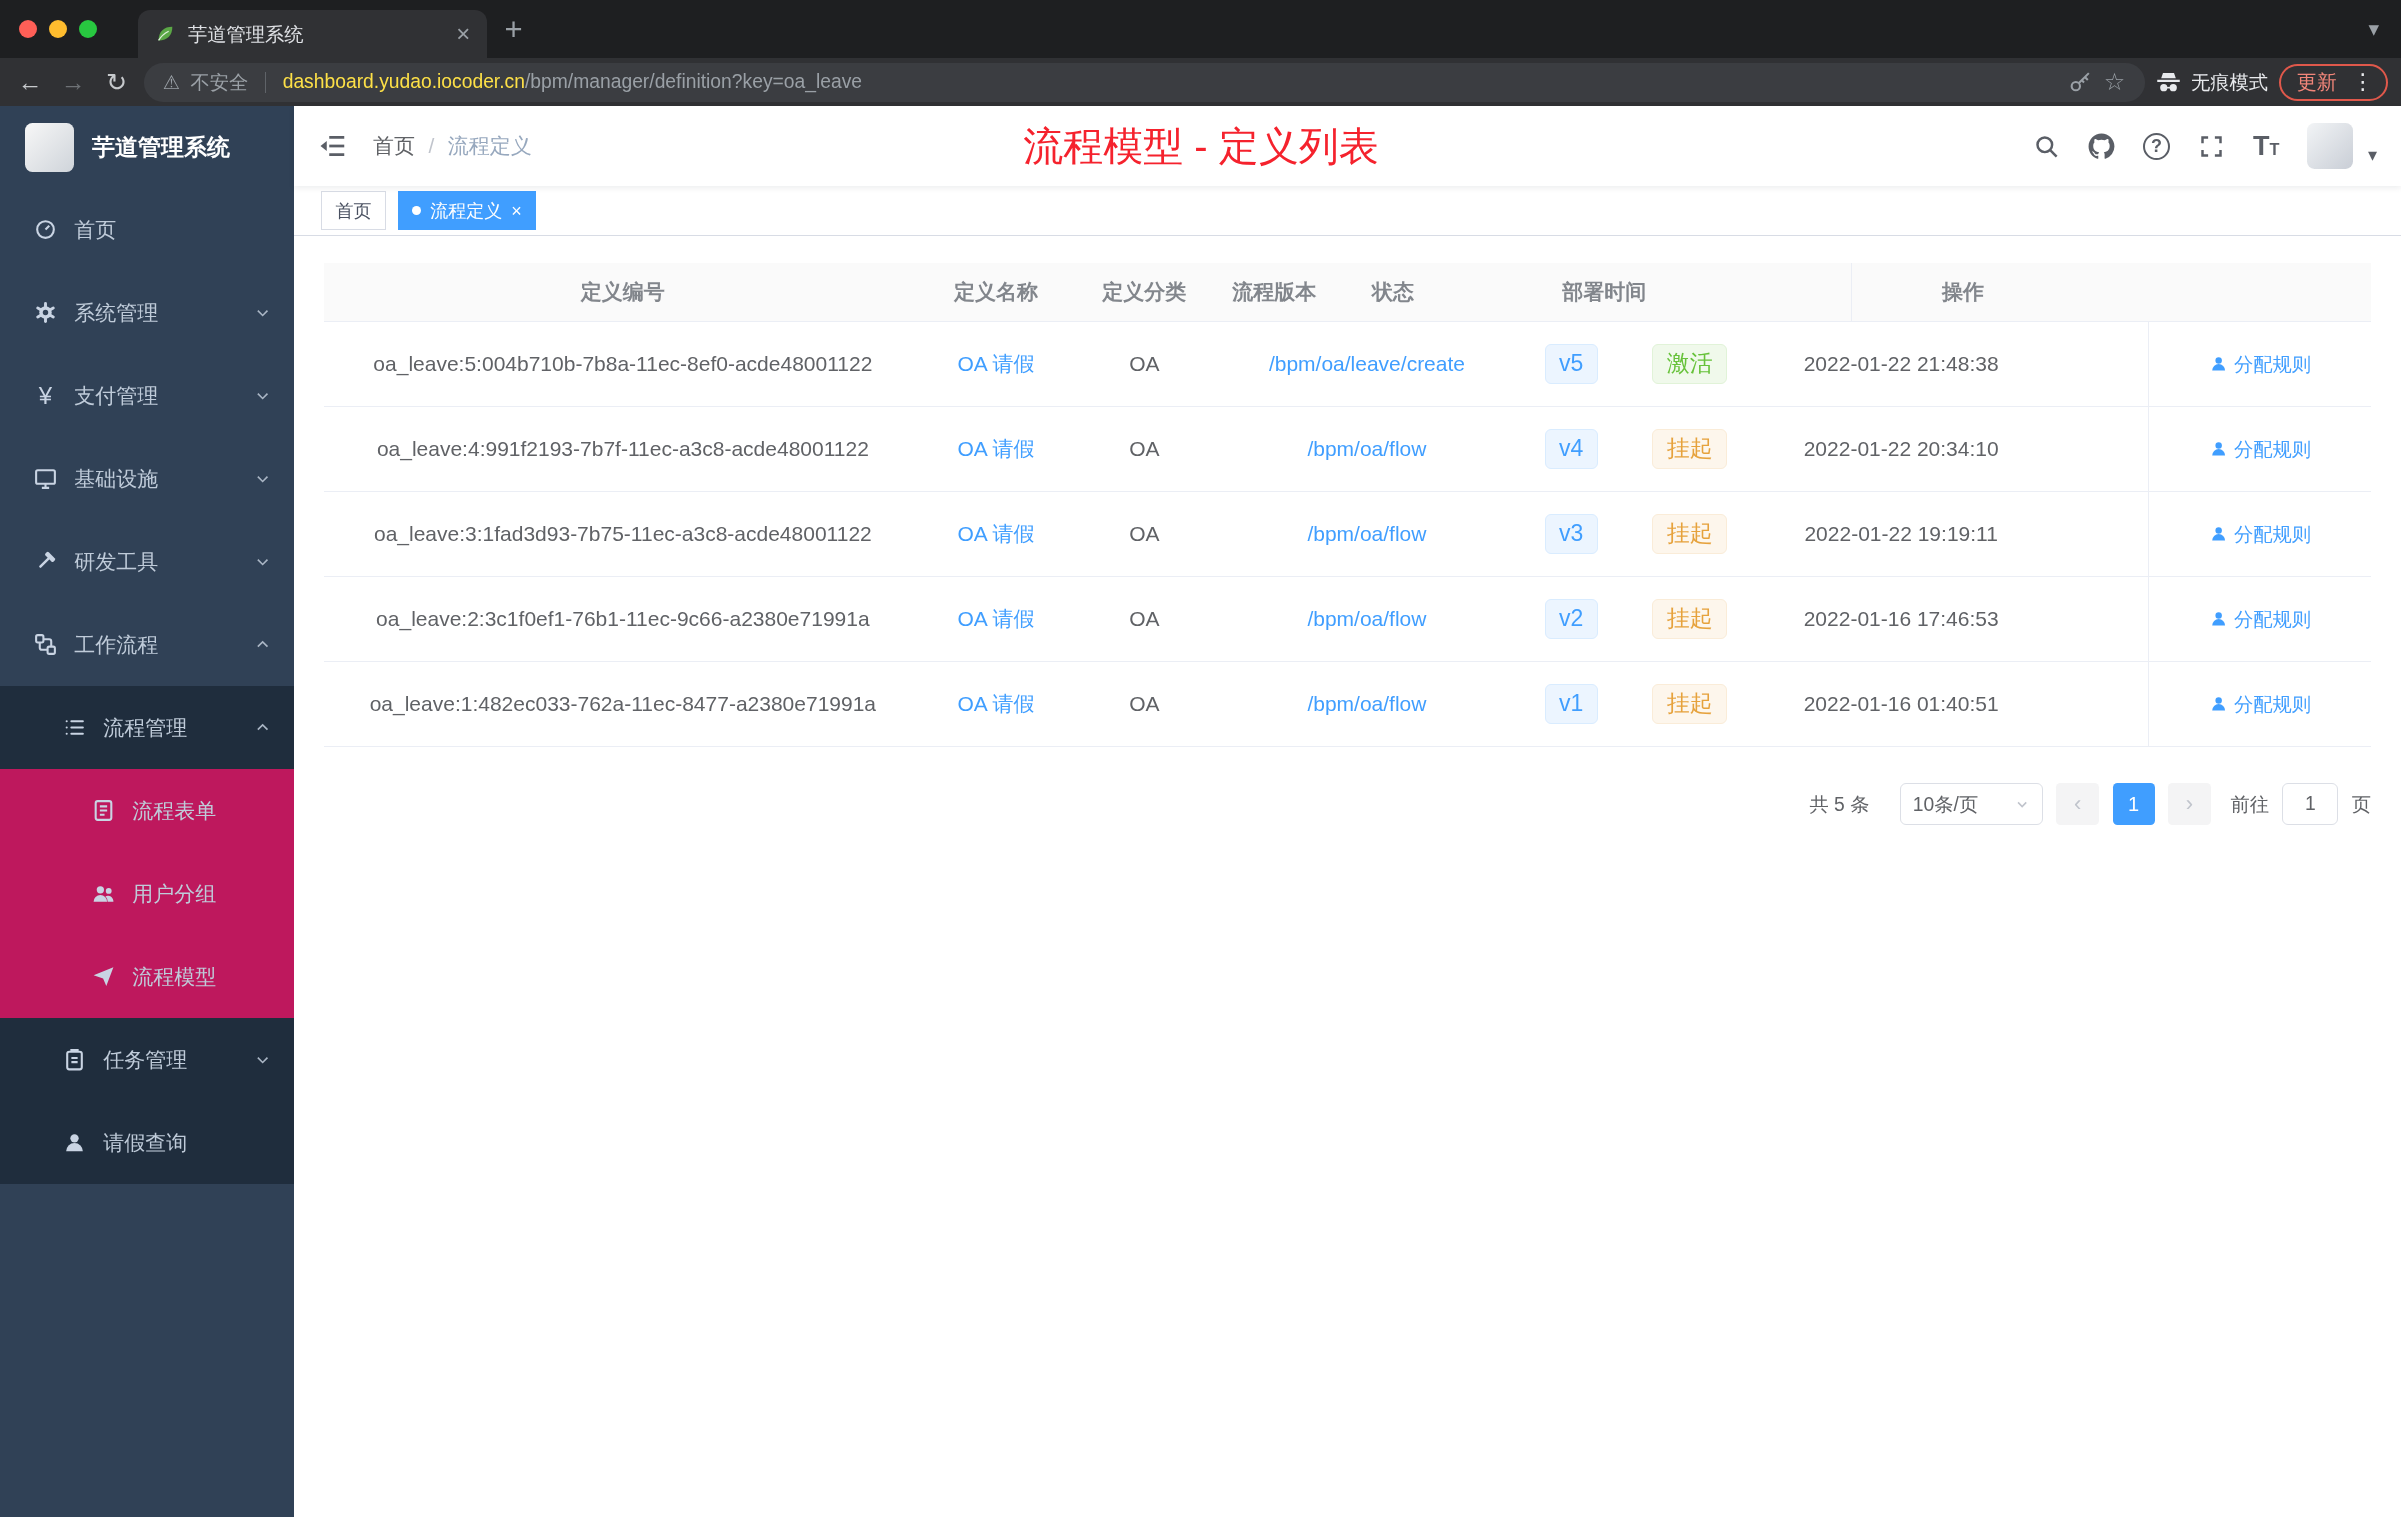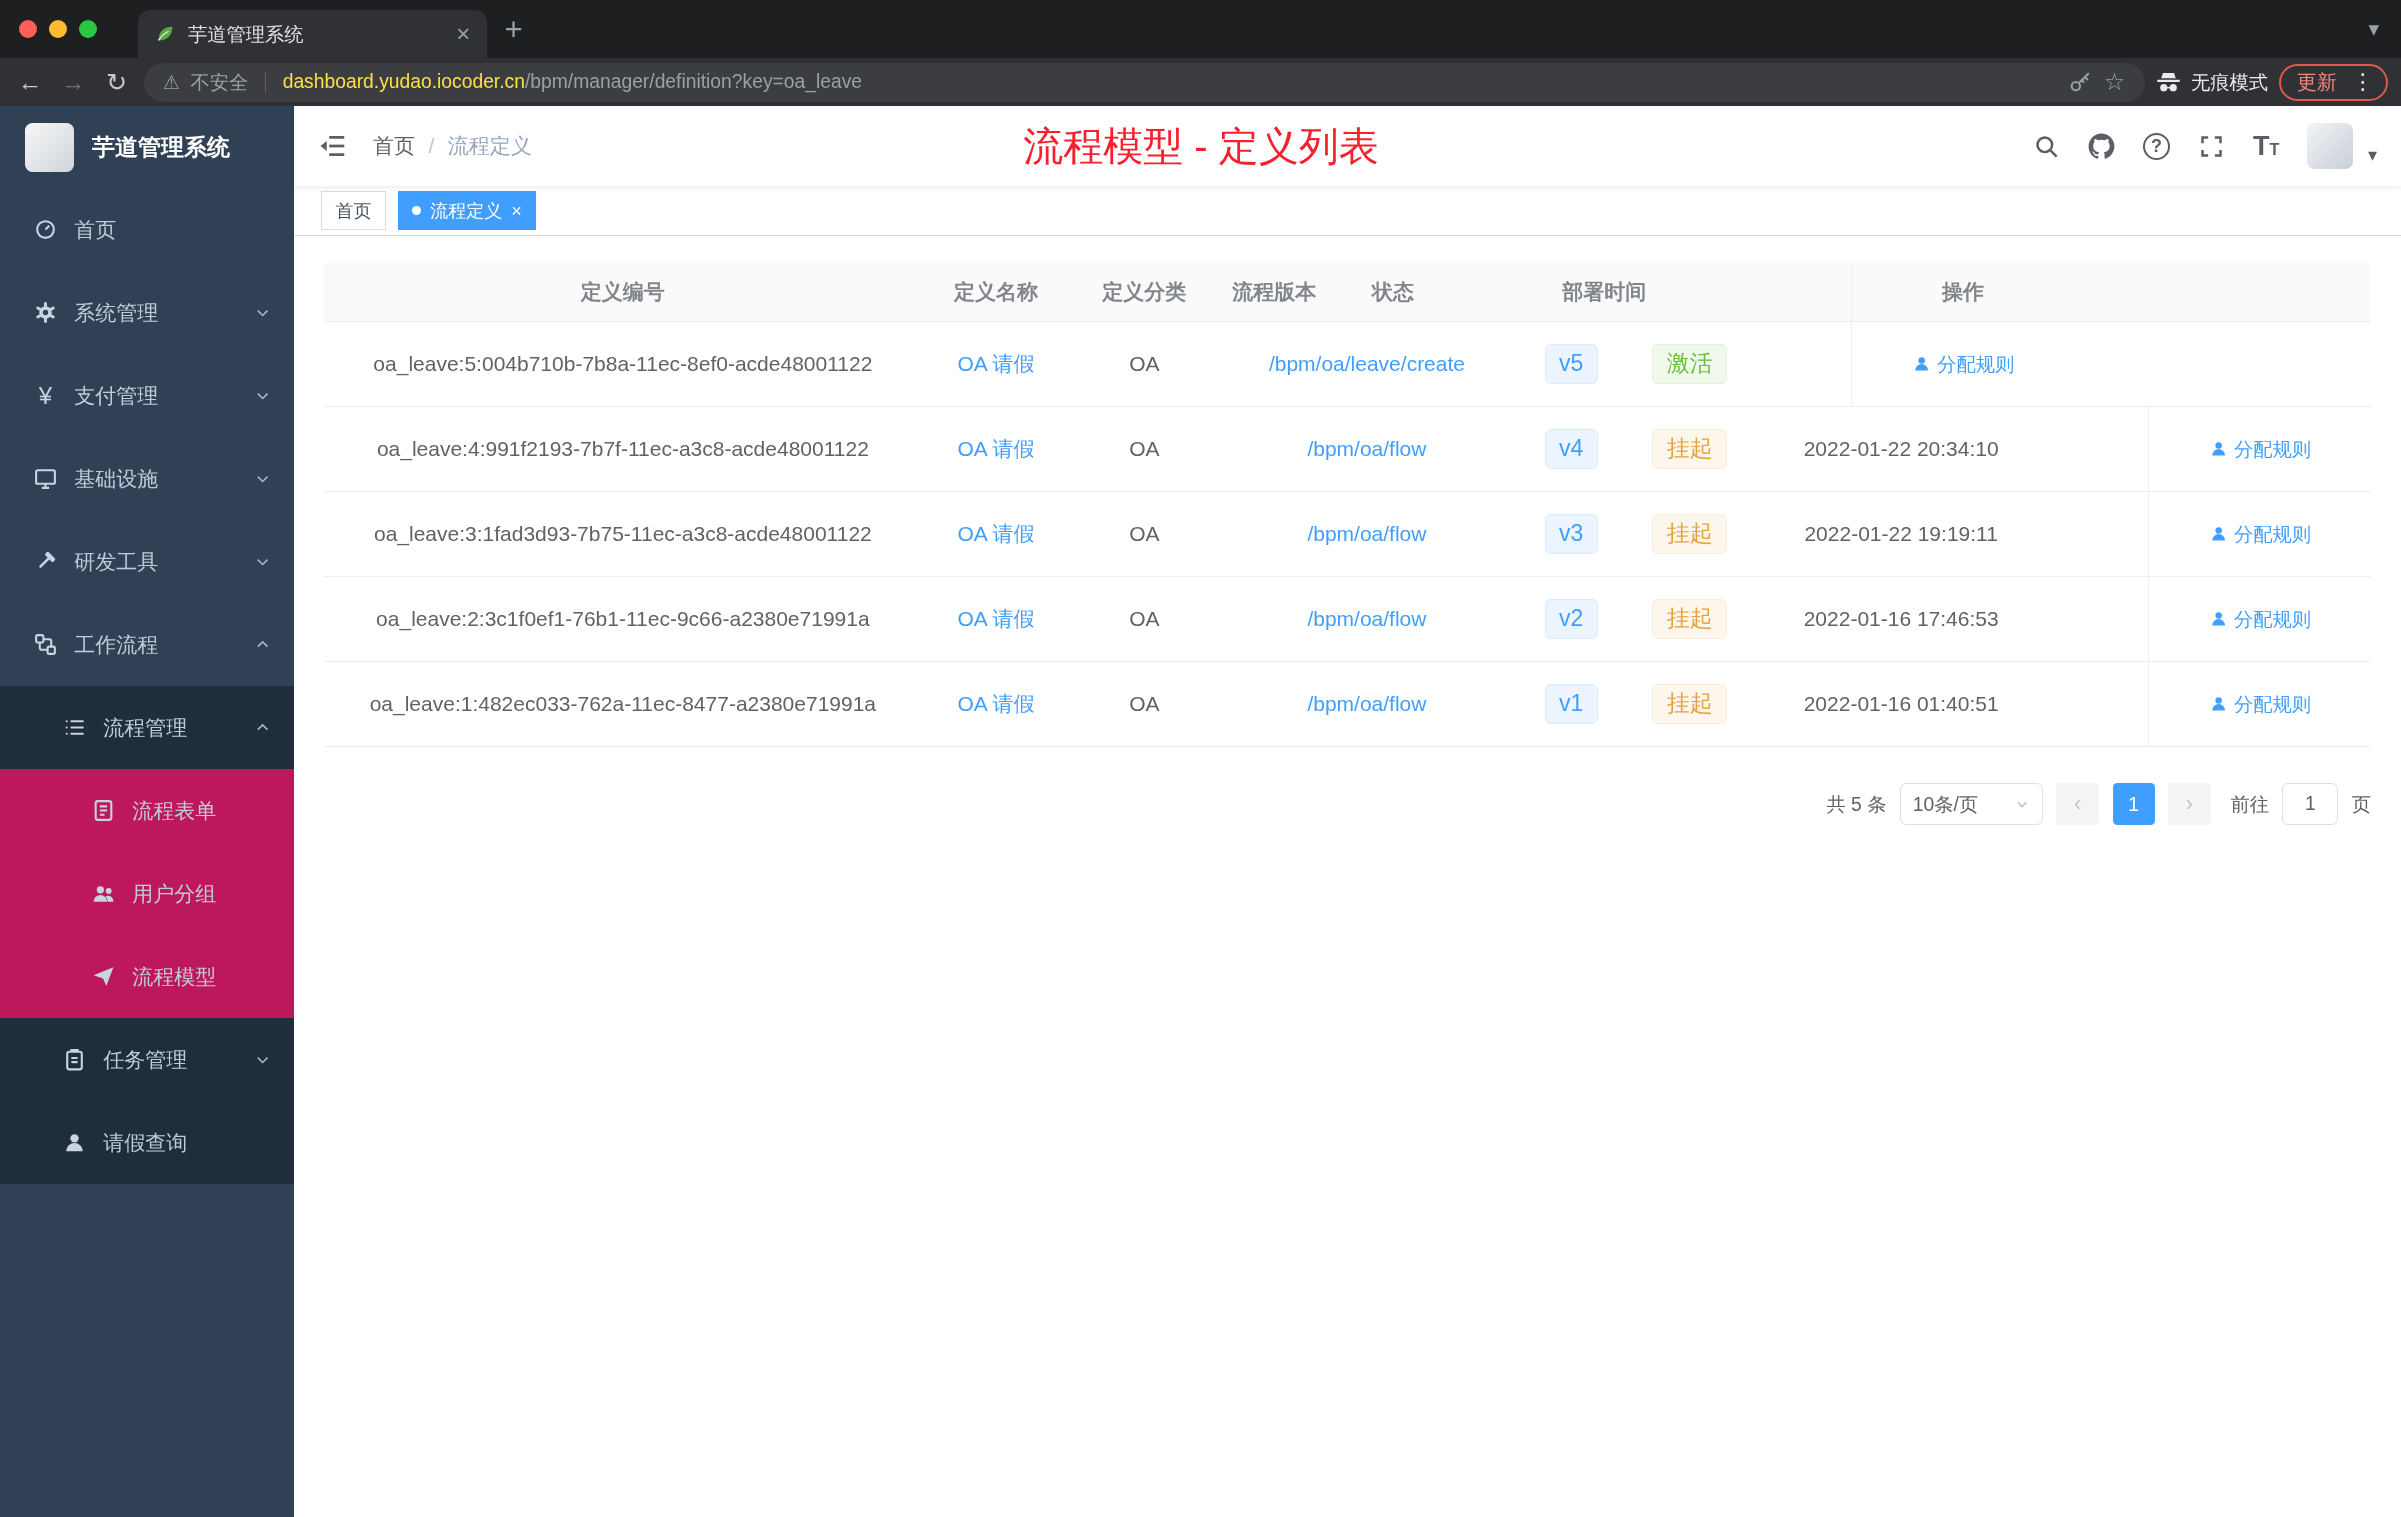--- a/index.html
+++ b/index.html
@@ -106,21 +106,21 @@
   .tag-pill{display:inline-block;padding:5.2px 13.4px;border-radius:6px;font-size:23px;line-height:1.2;white-space:nowrap}
   .tag-ver{background:#ecf5ff;border:1.5px solid #d9ecff;color:#409eff}
   .tag-success{background:#f0f9eb;border:1.5px solid #e1f3d8;color:#67c23a}
   .tag-warning{background:#fdf6ec;border:1.5px solid #faecd8;color:#e6a23c}
   .action-link{display:flex;align-items:center;gap:6px;color:#409eff;font-size:19.3px;white-space:nowrap}
   .action-link .p-ic{width:19.3px;height:19.3px;display:flex}
 
   
   .pager{margin-top:36px;display:flex;justify-content:flex-end;align-items:center;gap:13.4px;
          font-size:19.3px;color:#606266}
-  .pg-total{margin-right:0;white-space:nowrap}
+  .pg-total{margin-right:17px;white-space:nowrap}
   .pg-select{width:143px;height:42px;border:1.5px solid #dcdfe6;border-radius:6px;background:#fff;
              display:flex;align-items:center;justify-content:space-between;padding:0 12px;color:#606266}
   .pg-select .sel-caret{width:16.3px;height:16.3px;color:#c0c4cc;display:flex}
   .pg-btn{width:43px;height:42px;border-radius:4.5px;background:#f4f4f5;display:flex;align-items:center;
           justify-content:center;font-size:22px;color:#c0c4cc}
   .pg-page{width:42px;height:42px;border-radius:4.5px;background:#409eff;color:#fff;display:flex;
            align-items:center;justify-content:center;font-size:20px}
   .pg-goto{white-space:nowrap;margin-left:6px}
   .pg-input{width:56px;height:42px;border:1.5px solid #dcdfe6;border-radius:6px;text-align:center;
             font-size:19.3px;color:#606266;font-family:inherit;outline:none;background:#fff}
@@ -431,20 +431,21 @@
             <div class="c c-cat" data-interactable="false">OA</div>
             <div class="c c-form">
                 <a class="blue" data-interactable="true">/bpm/oa/leave/create</a>
               </div>
             <div class="c c-ver">
                 <span class="tag-pill tag-ver" data-interactable="false">v5</span>
               </div>
             <div class="c c-status">
                 <span class="tag-pill tag-success" data-interactable="false">激活</span>
               </div>
+            <div class="c c-time" data-interactable="false">2022-01-22 21:48:38</div>
             <div class="c c-sp"></div>
             <div class="c c-act">
               <a class="action-link" data-interactable="true">
                 <span class="p-ic" data-interactable="false">
                     <svg viewBox="0 0 24 24" fill="#409eff">
                       <circle cx="12" cy="8" r="4"></circle>
                       <path d="M4 20.5a8 8 0 0116 0z"></path>
                     </svg>
                   </span>
                 <span data-interactable="false">分配规则</span>

